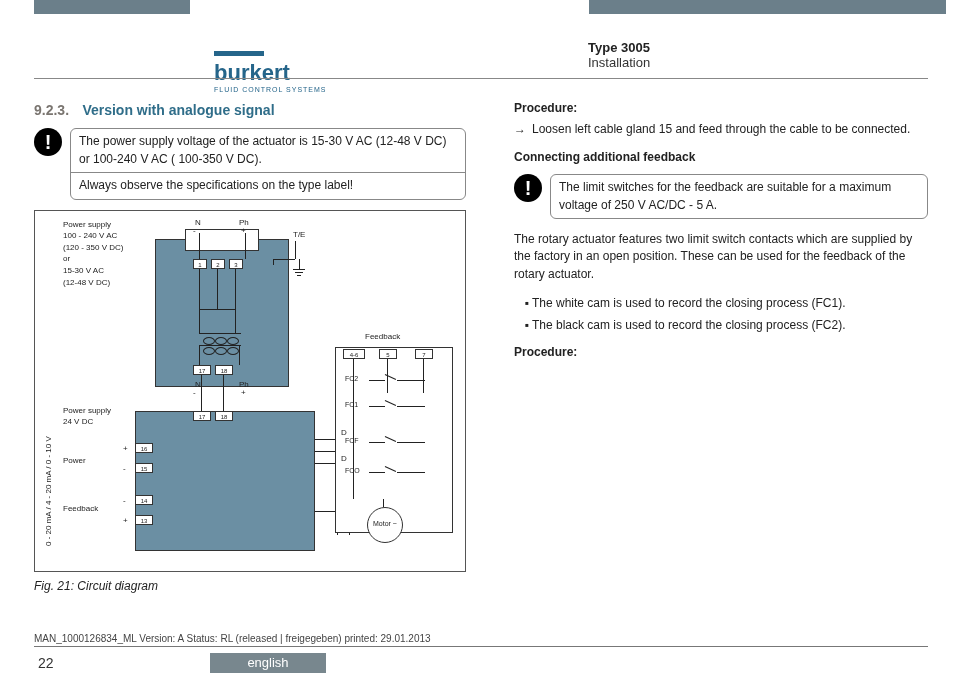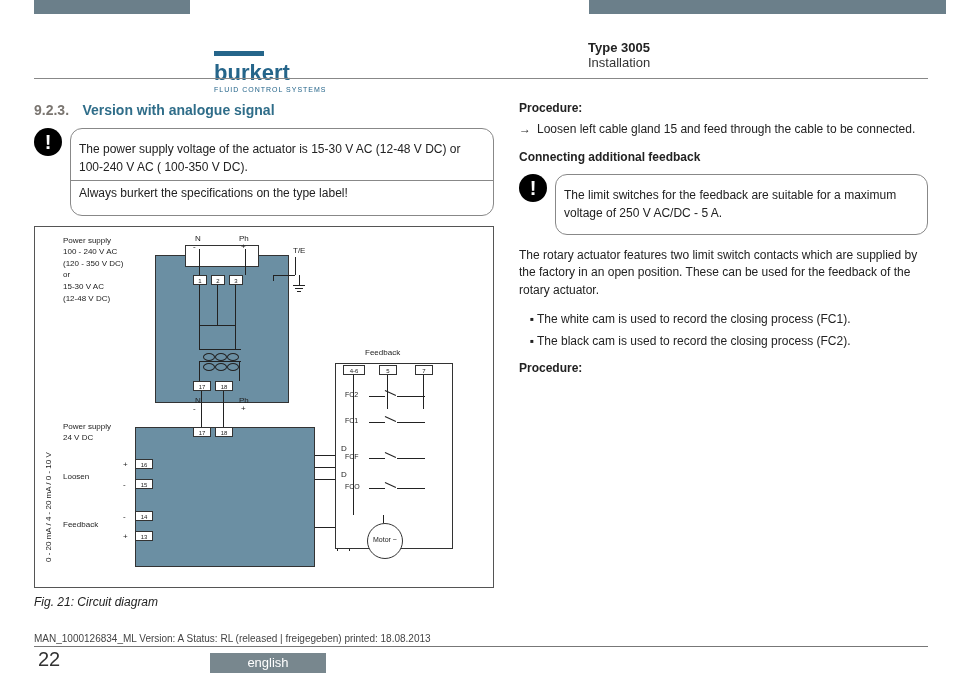--- a/index.html
+++ b/index.html
@@ -40,21 +40,21 @@
   }
   .doc-header .type {font-weight:bold;}
   .doc-header .inst {font-weight:normal; color:#333;}
   .header-rule {
     position:absolute; top:78px; left:34px; right:26px;
     height:0; border-top:1px solid #888;
   }
   .content {
     position:absolute; top:100px; left:34px; right:26px; bottom:36px;
     display:flex;
-    gap:25px;
+    gap:48px;
   }
   .col { flex:1 1 0; font-size:12px; line-height:1.45; }
   .sec-num { color:#7a7570; font-weight:bold; font-size:14px;}
   .sec-title { color:#2f6d89; font-weight:bold; font-size:14px; margin-left:10px;}
   .warn-row {
     display:flex; align-items:flex-start; gap:8px;
     margin-top:8px;
   }
   .warn-icon {
     flex:0 0 auto;
@@ -62,22 +62,22 @@
     border-radius:50%;
     background:#000;
     color:#fff;
     font-weight:bold;
     display:flex; align-items:center; justify-content:center;
     font-size:20px;
   }
   .warn-box {
     flex:1;
     border:1px solid #888;
-    border-radius:12px;
-    padding:12px 8px;
+    border-radius:6px;
+    padding:4px 8px;
   }
   .warn-box .secondary {
     border-top:1px solid #888;
     margin:4px -8px -4px -8px;
     padding:4px 8px;
   }
   .fig-caption { font-style:italic; margin-top:6px; }
   .arrow::before { content:"\2192"; margin-right:6px; }
   ul.bullets { margin:4px 0; padding-left:18px; }
   ul.bullets li { margin-bottom:4px; list-style-type:"\25AA  "; }
@@ -85,21 +85,20 @@
   .linkish { text-decoration:underline; }
   
   .diagram {
     position:relative;
     margin-top:10px;
     width:430px;
     height:360px;
     border:1px solid #555;
     font-size:8px;
     color:#222;
-    padding-left:28px;
   }
   .blk {
     position:absolute;
     border:1px solid #333;
     background:#6b8fa3;
     box-sizing:border-box;
   }
   .blk.white { background:#fff; }
   .term {
     position:absolute;
@@ -142,21 +141,21 @@
   .footer {
     position:absolute; left:34px; right:26px; bottom:26px;
     font-size:10px; color:#444;
     border-bottom:1px solid #777;
     padding-bottom:2px;
   }
   .footer-bar {
     position:absolute; left:34px; bottom:0; height:22px; width:920px;
   }
   .footer-bar .pnum {
-    position:absolute; left:4px; bottom:2px; font-size:20px; color:#333;
+    position:absolute; left:4px; bottom:2px; font-size:14px; color:#333;
   }
   .footer-bar .lang {
     position:absolute; left:176px; bottom:0; width:116px; height:20px;
     background:#78878e; color:#fff; font-size:13px; text-align:center; line-height:20px;
   }
 </style>
 </head>
 <body>
 
 <div class="page">
@@ -184,36 +183,36 @@
     <div class="col">
       <div>
         <span class="sec-num">9.2.3.</span>
         <span class="sec-title">Version with analogue signal</span>
       </div>
 
       <div class="warn-row">
         <div class="warn-icon">!</div>
         <div class="warn-box">
           <div>The power supply voltage of the actuator is 15-30 V AC (12-48 V DC) or 100-240 V AC ( 100-350 V DC).</div>
-          <div class="secondary">Always burkert the specifications on the type label!</div>
+          <div class="secondary">Always observe the specifications on the type label!</div>
         </div>
       </div>
 
       <div class="diagram">
         <span class="vertlabel" style="left:8px; top:335px;">0 - 20 mA / 4 - 20 mA / 0 - 10 V</span>
 
         <span class="txt" style="left:28px; top:8px;">Power supply
 100 - 240 V AC
 (120 - 350 V DC)
 or
 15-30 V AC
 (12-48 V DC)</span>
         <span class="txt" style="left:28px; top:194px;">Power supply
 24 V DC</span>
-        <span class="txt" style="left:28px; top:244px;">Loosen</span>
+        <span class="txt" style="left:28px; top:244px;">Power</span>
         <span class="txt" style="left:28px; top:292px;">Feedback</span>
         <span class="txt" style="left:330px; top:120px;">Feedback</span>
 
         <div class="blk" style="left:120px; top:28px; width:134px; height:148px;"></div>
         <div class="blk white" style="left:150px; top:18px; width:74px; height:22px;"></div>
         <span class="txt" style="left:160px; top:6px;">N</span>
         <span class="txt" style="left:158px; top:14px;">-</span>
         <span class="txt" style="left:204px; top:6px;">Ph</span>
         <span class="txt" style="left:206px; top:14px;">+</span>
         <span class="txt" style="left:258px; top:18px;">T/E</span>
@@ -346,19 +345,19 @@
 
       <ul class="bullets">
         <li>The white cam is used to record the closing process (FC1).</li>
         <li>The black cam is used to record the closing process (FC2).</li>
       </ul>
 
       <div class="subhead">Procedure:</div>
     </div>
   </div>
 
-  <div class="footer">MAN_1000126834_ML  Version: A Status: RL (released | freigegeben)  printed: 18.08.2013</div>
+  <div class="footer">MAN_1000126834_ML  Version: A Status: RL (released | freigegeben)  printed: 29.01.2013</div>
   <div class="footer-bar">
     <div class="pnum">22</div>
     <div class="lang">english</div>
   </div>
 
 </div>
 
 </body></html>

